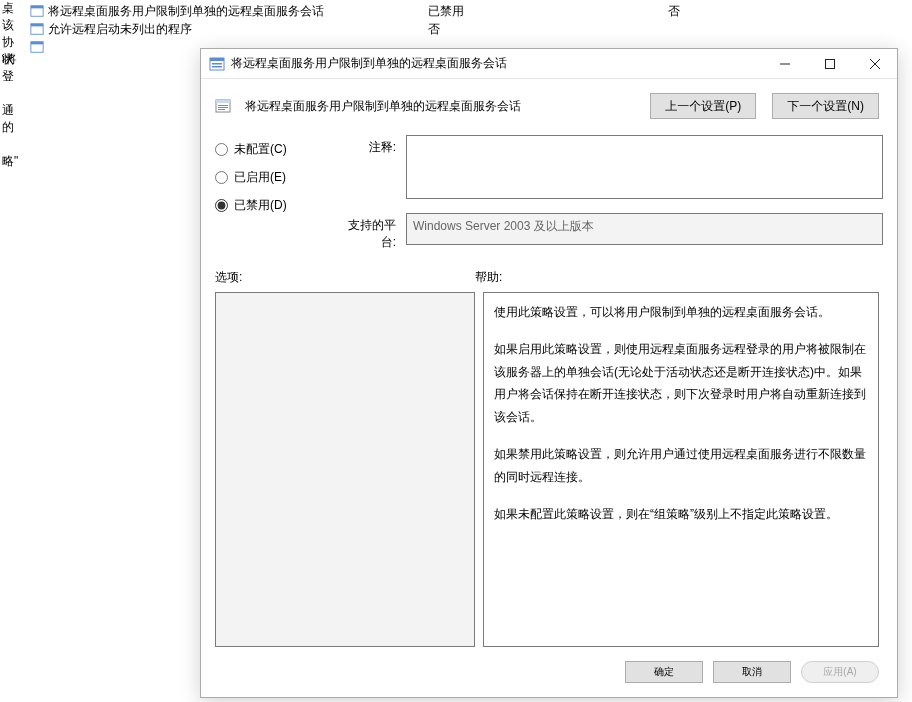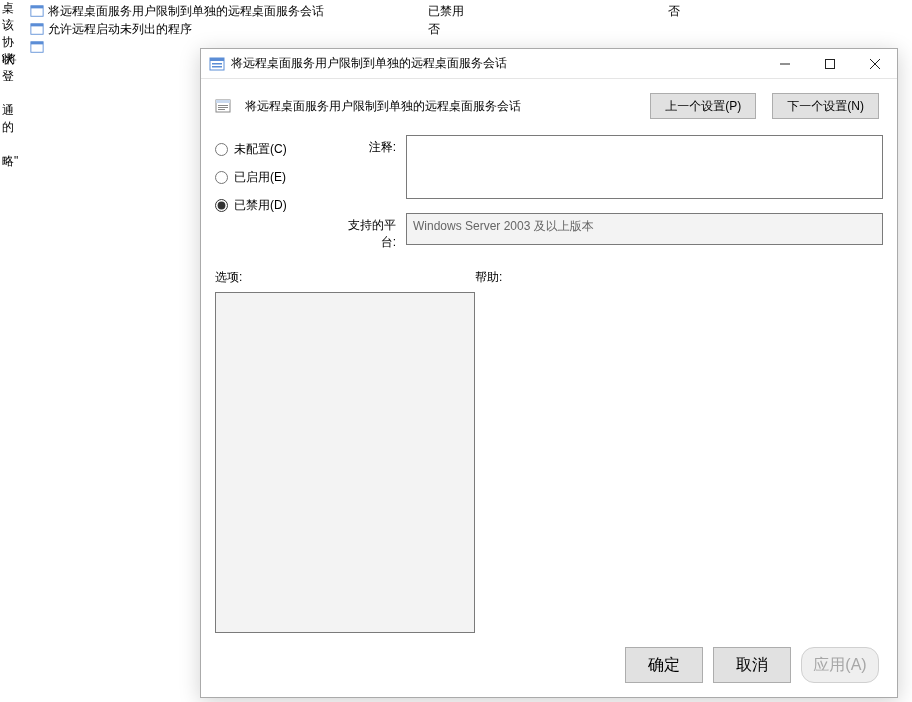--- a/index.html
+++ b/index.html
@@ -172,24 +172,24 @@
 
     
     .btn-row {
       display: flex;
       justify-content: flex-end;
       gap: 10px;
       padding: 14px 18px 14px 14px;
     }
     .btn {
       min-width: 78px;
-      height: 36px;
+      height: 22px;
       border: 1px solid #adadad;
       background: #e1e1e1;
-      font-size: 16px;
+      font-size: 10px;
       cursor: default;
     }
     .btn.disabled { color: #a7a7a7; background: #efefef; border-color: #d0d0d0; border-radius: 13px; }
   </style>
 </head>
 <body>
 
 <div class="bg-frag">
   <div>桌</div>
   <div>该</div>
@@ -311,20 +311,26 @@
     </div>
   </div>
 
   <div class="labels-row">
     <span class="opt-lbl">选项:</span>
     <span class="help-lbl">帮助:</span>
   </div>
 
   <div class="panes-row">
     <div class="options-pane"></div>
+    <div class="help-pane">
+      <p>使用此策略设置，可以将用户限制到单独的远程桌面服务会话。</p>
+      <p>如果启用此策略设置，则使用远程桌面服务远程登录的用户将被限制在该服务器上的单独会话(无论处于活动状态还是断开连接状态)中。如果用户将会话保持在断开连接状态，则下次登录时用户将自动重新连接到该会话。</p>
+      <p>如果禁用此策略设置，则允许用户通过使用远程桌面服务进行不限数量的同时远程连接。</p>
+      <p>如果未配置此策略设置，则在“组策略”级别上不指定此策略设置。</p>
+    </div>
   </div>
 
   <div class="btn-row">
     <button class="btn"><span>确定</span></button>
     <button class="btn"><span>取消</span></button>
     <button class="btn disabled"><span>应用(A)</span></button>
   </div>
 </div>
 
 </body></html>

